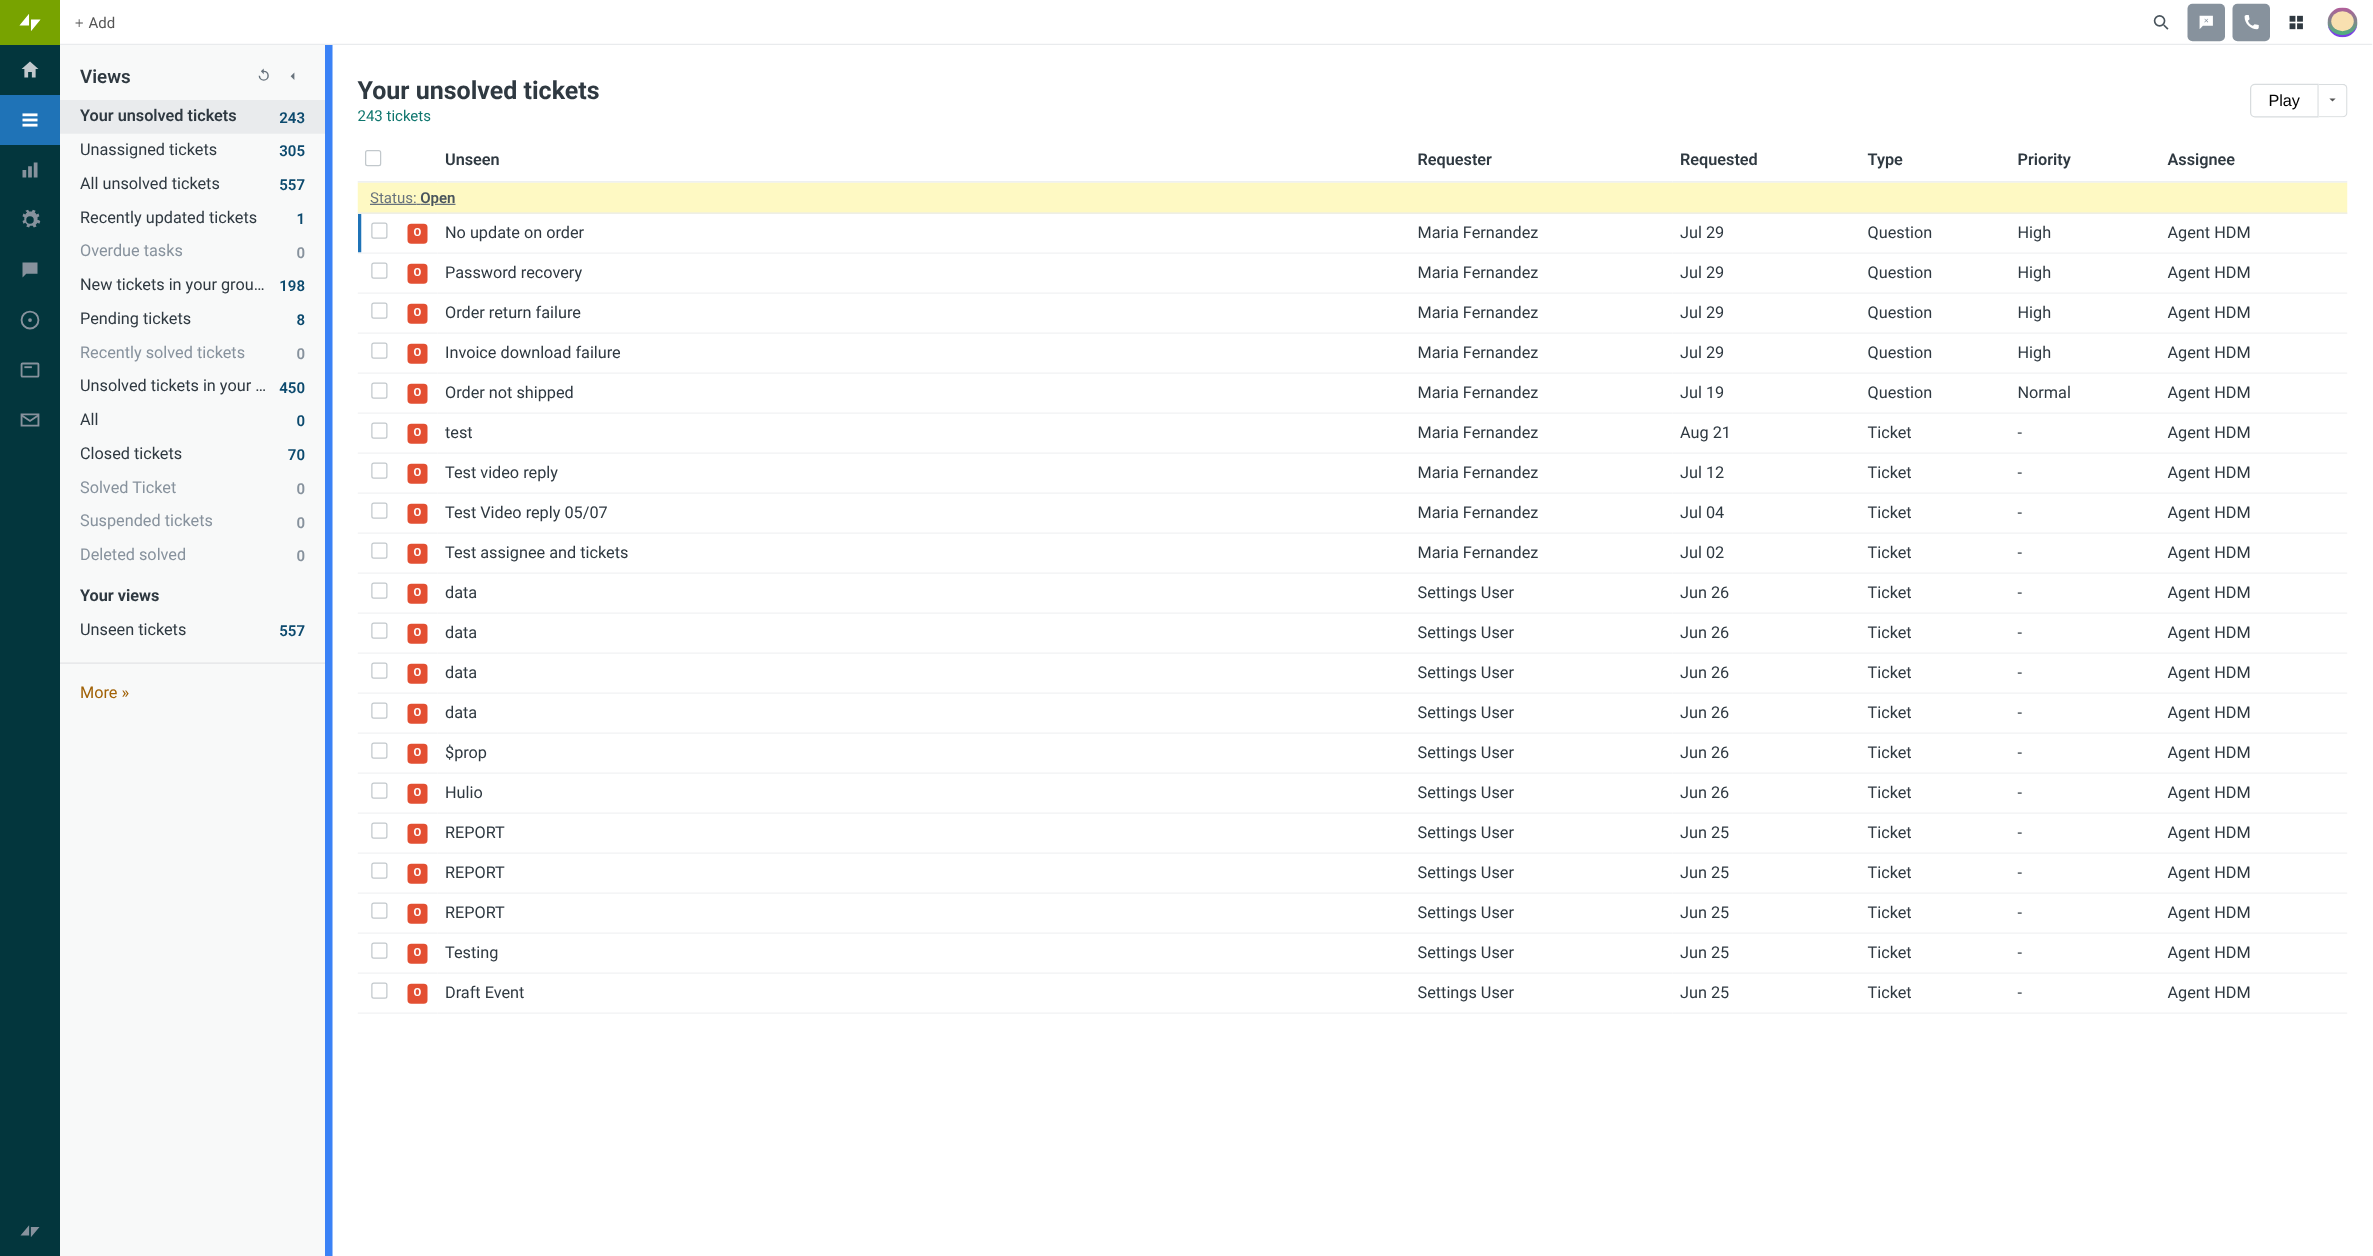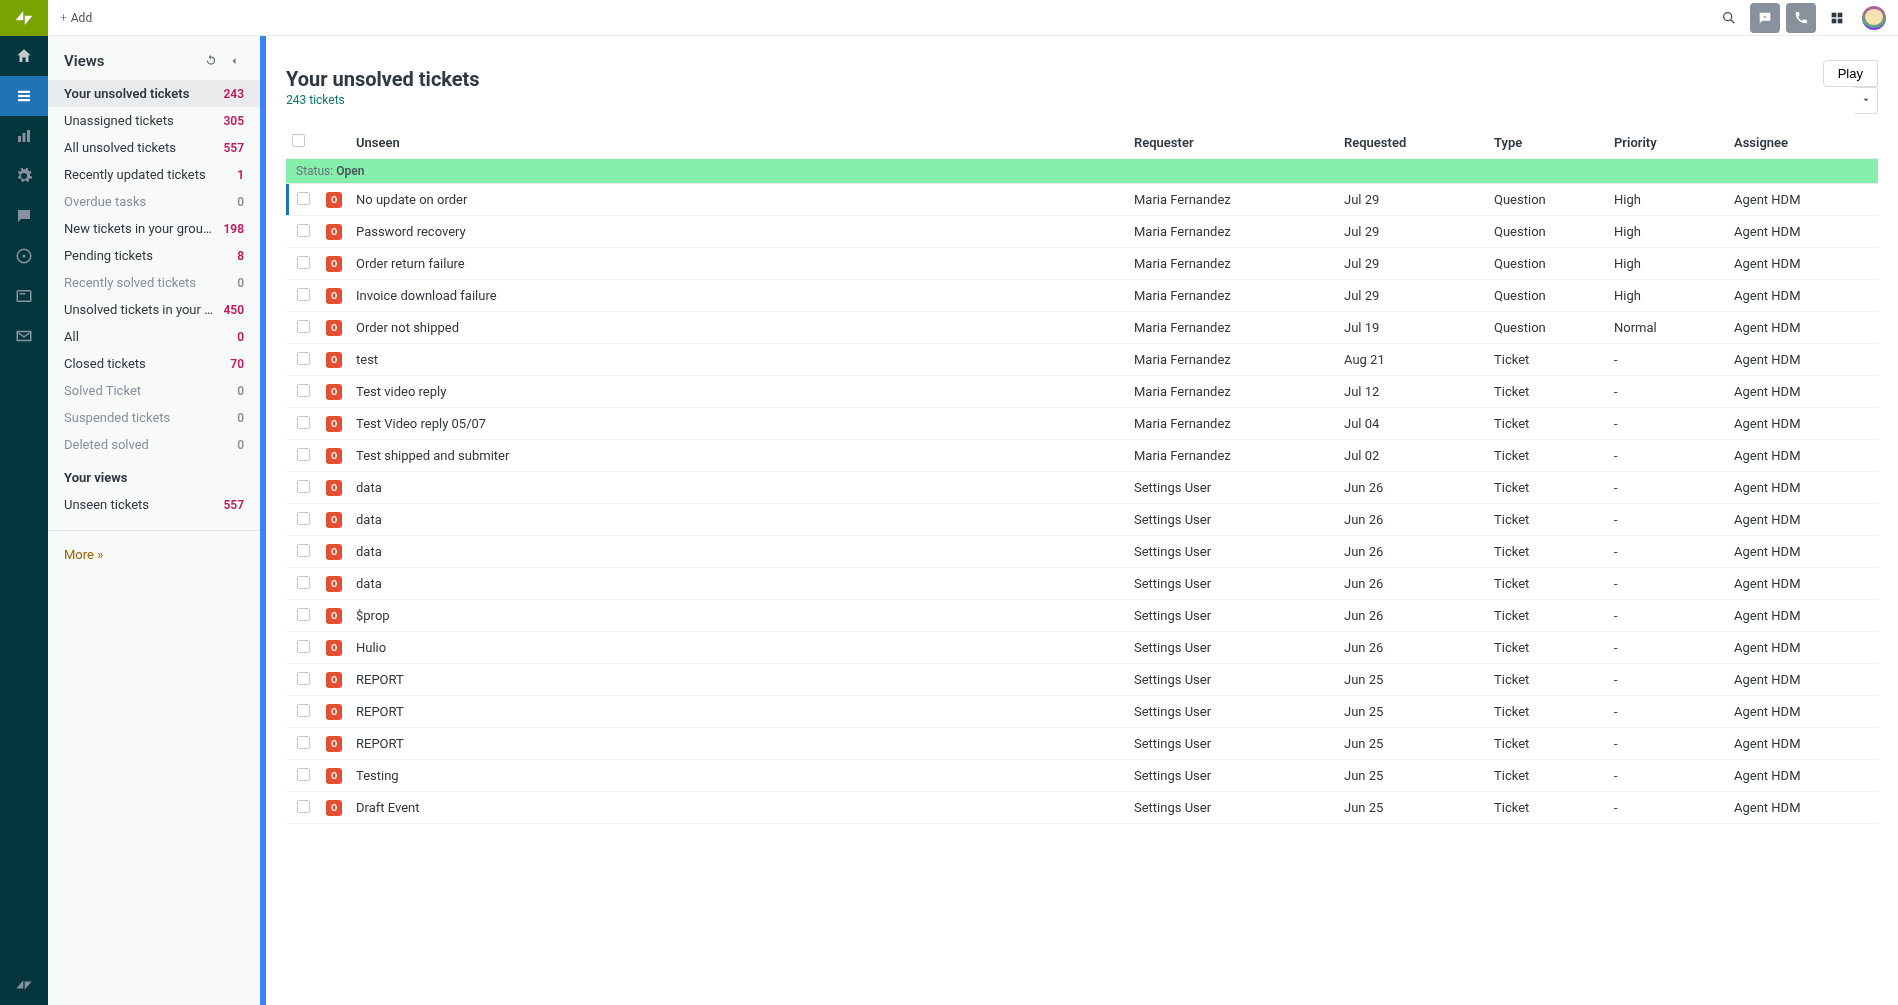--- a/index.html
+++ b/index.html
@@ -33,43 +33,43 @@
 
 
 .views { width: 218px; background: #F8F9F9; border-right: 6px solid #3b82f6; flex-shrink: 0; overflow-y: auto; padding-bottom: 20px; }
 .views-header { display: flex; align-items: center; padding: 16px 16px 10px 16px; color: #2F3941; font-size: 15px; font-weight: 600; }
 .views-header-spacer { flex: 1; }
 .views-header .vh-icon { width: 16px; height: 16px; color: #68737D; cursor: pointer; margin-left: 8px; }
 .view-row { display: flex; align-items: center; padding: 6px 16px; cursor: pointer; font-size: 13px; color: #2F3941; }
 .view-row.muted { color: #87929D; }
 .view-row.selected { background: #E9EBED; font-weight: 600; }
 .view-row .vr-label { flex: 1; white-space: nowrap; overflow: hidden; text-overflow: ellipsis; }
-.view-row .vr-count { font-size: 12px; color: #be185d; font-weight: 600; min-width: 28px; text-align: right; }
+.view-row .vr-count { font-size: 12px; color: #0c4a6e; font-weight: 600; min-width: 28px; text-align: right; }
 .view-row.muted .vr-count { color: #87929D; }
 .views-divider { height: 1px; background: #E2E4E6; margin: 12px 0 4px 0; }
 .views-section-title { padding: 12px 16px 6px 16px; font-weight: 700; font-size: 13px; }
 .more-link { padding: 12px 16px; color: #a16207; cursor: pointer; font-size: 13px; }
 
 
 .tickets { flex: 1; display: flex; flex-direction: column; min-width: 0; padding: 0; overflow: hidden; }
 .tickets-inner { padding: 24px 20px 0 20px; display: flex; flex-direction: column; height: 100%; }
 .thead-row { display: flex; align-items: center; }
 .title-block { flex: 1; }
 .page-title { font-size: 20px; font-weight: 700; color: #2F3941; }
 .page-sub { font-size: 12px; color: #0f766e; margin-top: 2px; }
-.play-group { display: flex; align-items: flex-end; gap: 0; flex-direction: column; }
+.play-group { display: flex; align-items: flex-start; gap: 0; }
 .play-btn { border: 1px solid #D8DCDE; background: #fff; padding: 5px 14px; border-radius: 4px 0 0 4px; cursor: pointer; font-size: 13px; }
 .play-drop { border: 1px solid #D8DCDE; border-left: none; background: #fff; padding: 5px 6px; border-radius: 0 4px 4px 0; cursor: pointer; }
 .play-drop svg { width: 10px; height: 10px; fill: #555; }
 
 .table-wrap { flex: 1; overflow-y: auto; margin-top: 12px; }
 table.tickets-table { width: 100%; border-collapse: collapse; }
 .tickets-table th { text-align: left; font-weight: 600; font-size: 13px; padding: 8px 6px; color: #2F3941; border-bottom: 1px solid #E9EBED; }
 .tickets-table td { padding: 7px 6px; font-size: 13px; color: #2F3941; border-bottom: 1px solid #F1F2F3; }
-.tickets-table tr.status-row td { background: #86efac; font-size: 12px; color: #68737D; padding: 5px 10px; border-bottom: 1px solid #E9EBED; }
+.tickets-table tr.status-row td { background: #fef9c3; font-size: 12px; color: #68737D; padding: 5px 10px; border-bottom: 1px solid #E9EBED; text-decoration: underline; }
 .status-row .st-lbl { font-weight: 400; }
 .status-row .st-val { font-weight: 600; color: #49545C; }
 .col-check { width: 34px; text-align: center; }
 .col-status { width: 30px; }
 .col-subject { width: auto; }
 .col-requester { width: 210px; }
 .col-requested { width: 150px; margin-left: 44px; }
 .col-type { width: 120px; }
 .col-priority { width: 120px; }
 .col-assignee { width: 150px; }
@@ -380,21 +380,21 @@
                     <td class="col-subject">Test Video reply 05/07</td>
                     <td class="col-requester">Maria Fernandez</td>
                     <td class="col-requested">Jul 04</td>
                     <td class="col-type">Ticket</td>
                     <td class="col-priority">-</td>
                     <td class="col-assignee">Agent HDM</td>
                   </tr>
                   <tr class="ticket-row">
                     <td class="col-check"><span class="chk"></span></td>
                     <td class="col-status"><span class="status-badge">O</span></td>
-                    <td class="col-subject">Test shipped and submiter</td>
+                    <td class="col-subject">Test assignee and tickets</td>
                     <td class="col-requester">Maria Fernandez</td>
                     <td class="col-requested">Jul 02</td>
                     <td class="col-type">Ticket</td>
                     <td class="col-priority">-</td>
                     <td class="col-assignee">Agent HDM</td>
                   </tr>
                   <tr class="ticket-row">
                     <td class="col-check"><span class="chk"></span></td>
                     <td class="col-status"><span class="status-badge">O</span></td>
                     <td class="col-subject">data</td>

